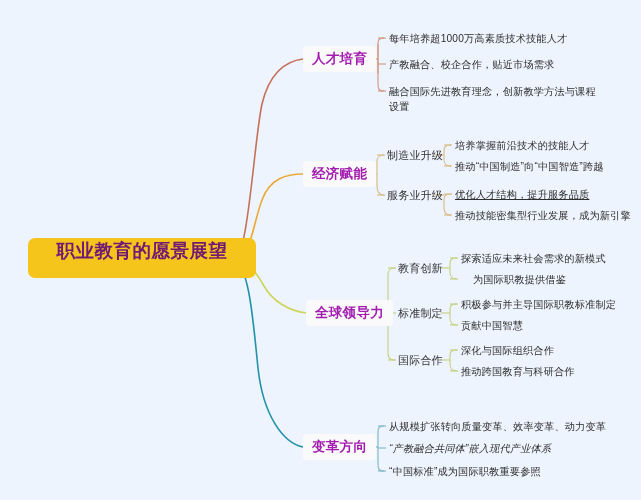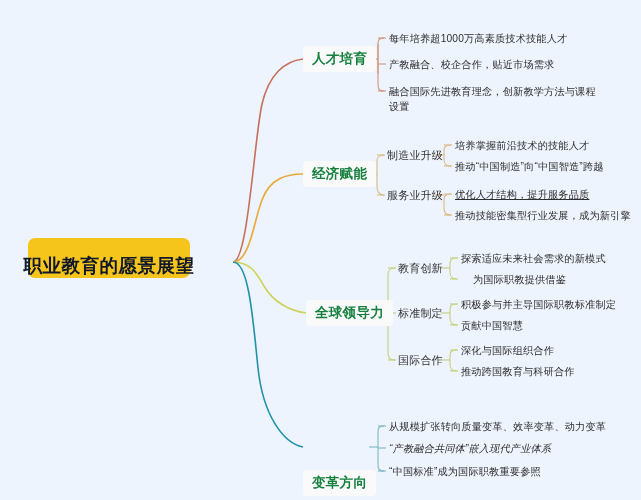--- a/index.html
+++ b/index.html
@@ -31,43 +31,43 @@
   }
   .node {
     position: absolute;
     box-sizing: border-box;
     white-space: nowrap;
   }
   
   .root {
     left: 28px;
     top: 238px;
-    width: 162px;
+    width: 228px;
     height: 40px;
     background: #f6c51c;
     border-radius: 7px;
     display: flex;
-    align-items: flex-end;
+    align-items: flex-start;
     justify-content: center;
     font-size: 18.5px;
     font-weight: bold;
-    color: #0f172a;
+    color: #701a75;
     letter-spacing: 0.5px;
   }
   
   .topic {
     background: #fafafa;
     border-radius: 4px;
     display: flex;
     align-items: center;
     padding: 0 9px;
     height: 26px;
     font-size: 13.5px;
     font-weight: bold;
-    color: #15803d;
+    color: #a21caf;
     letter-spacing: 0.3px;
   }
   
   .subtopic {
     background: transparent;
     display: flex;
     align-items: center;
     height: 20px;
     font-size: 11px;
     color: #333333;
@@ -209,21 +209,21 @@
   <div class="node leaf" style="left:461px; top:318px; width:178px;">
     <span>贡献中国智慧</span>
   </div>
   <div class="node leaf" style="left:461px; top:343px; width:178px;">
     <span>深化与国际组织合作</span>
   </div>
   <div class="node leaf" style="left:461px; top:364px; width:178px;align-items:flex-end;">
     <span>推动跨国教育与科研合作</span>
   </div>
 
-  <div class="node topic" style="left:303px; top:434px;margin-top:36px;">
+  <div class="node topic" style="left:303px; top:434px;">
     <span>变革方向</span>
   </div>
   <div class="node leaf" style="left:389px; top:419px; width:222px;">
     <span>从规模扩张转向质量变革、效率变革、动力变革</span>
   </div>
   <div class="node leaf" style="left:389px; top:441px; width:222px;font-style:italic;">
     <span>“产教融合共同体”嵌入现代产业体系</span>
   </div>
   <div class="node leaf" style="left:389px; top:464px; width:222px;">
     <span>“中国标准”成为国际职教重要参照</span>

